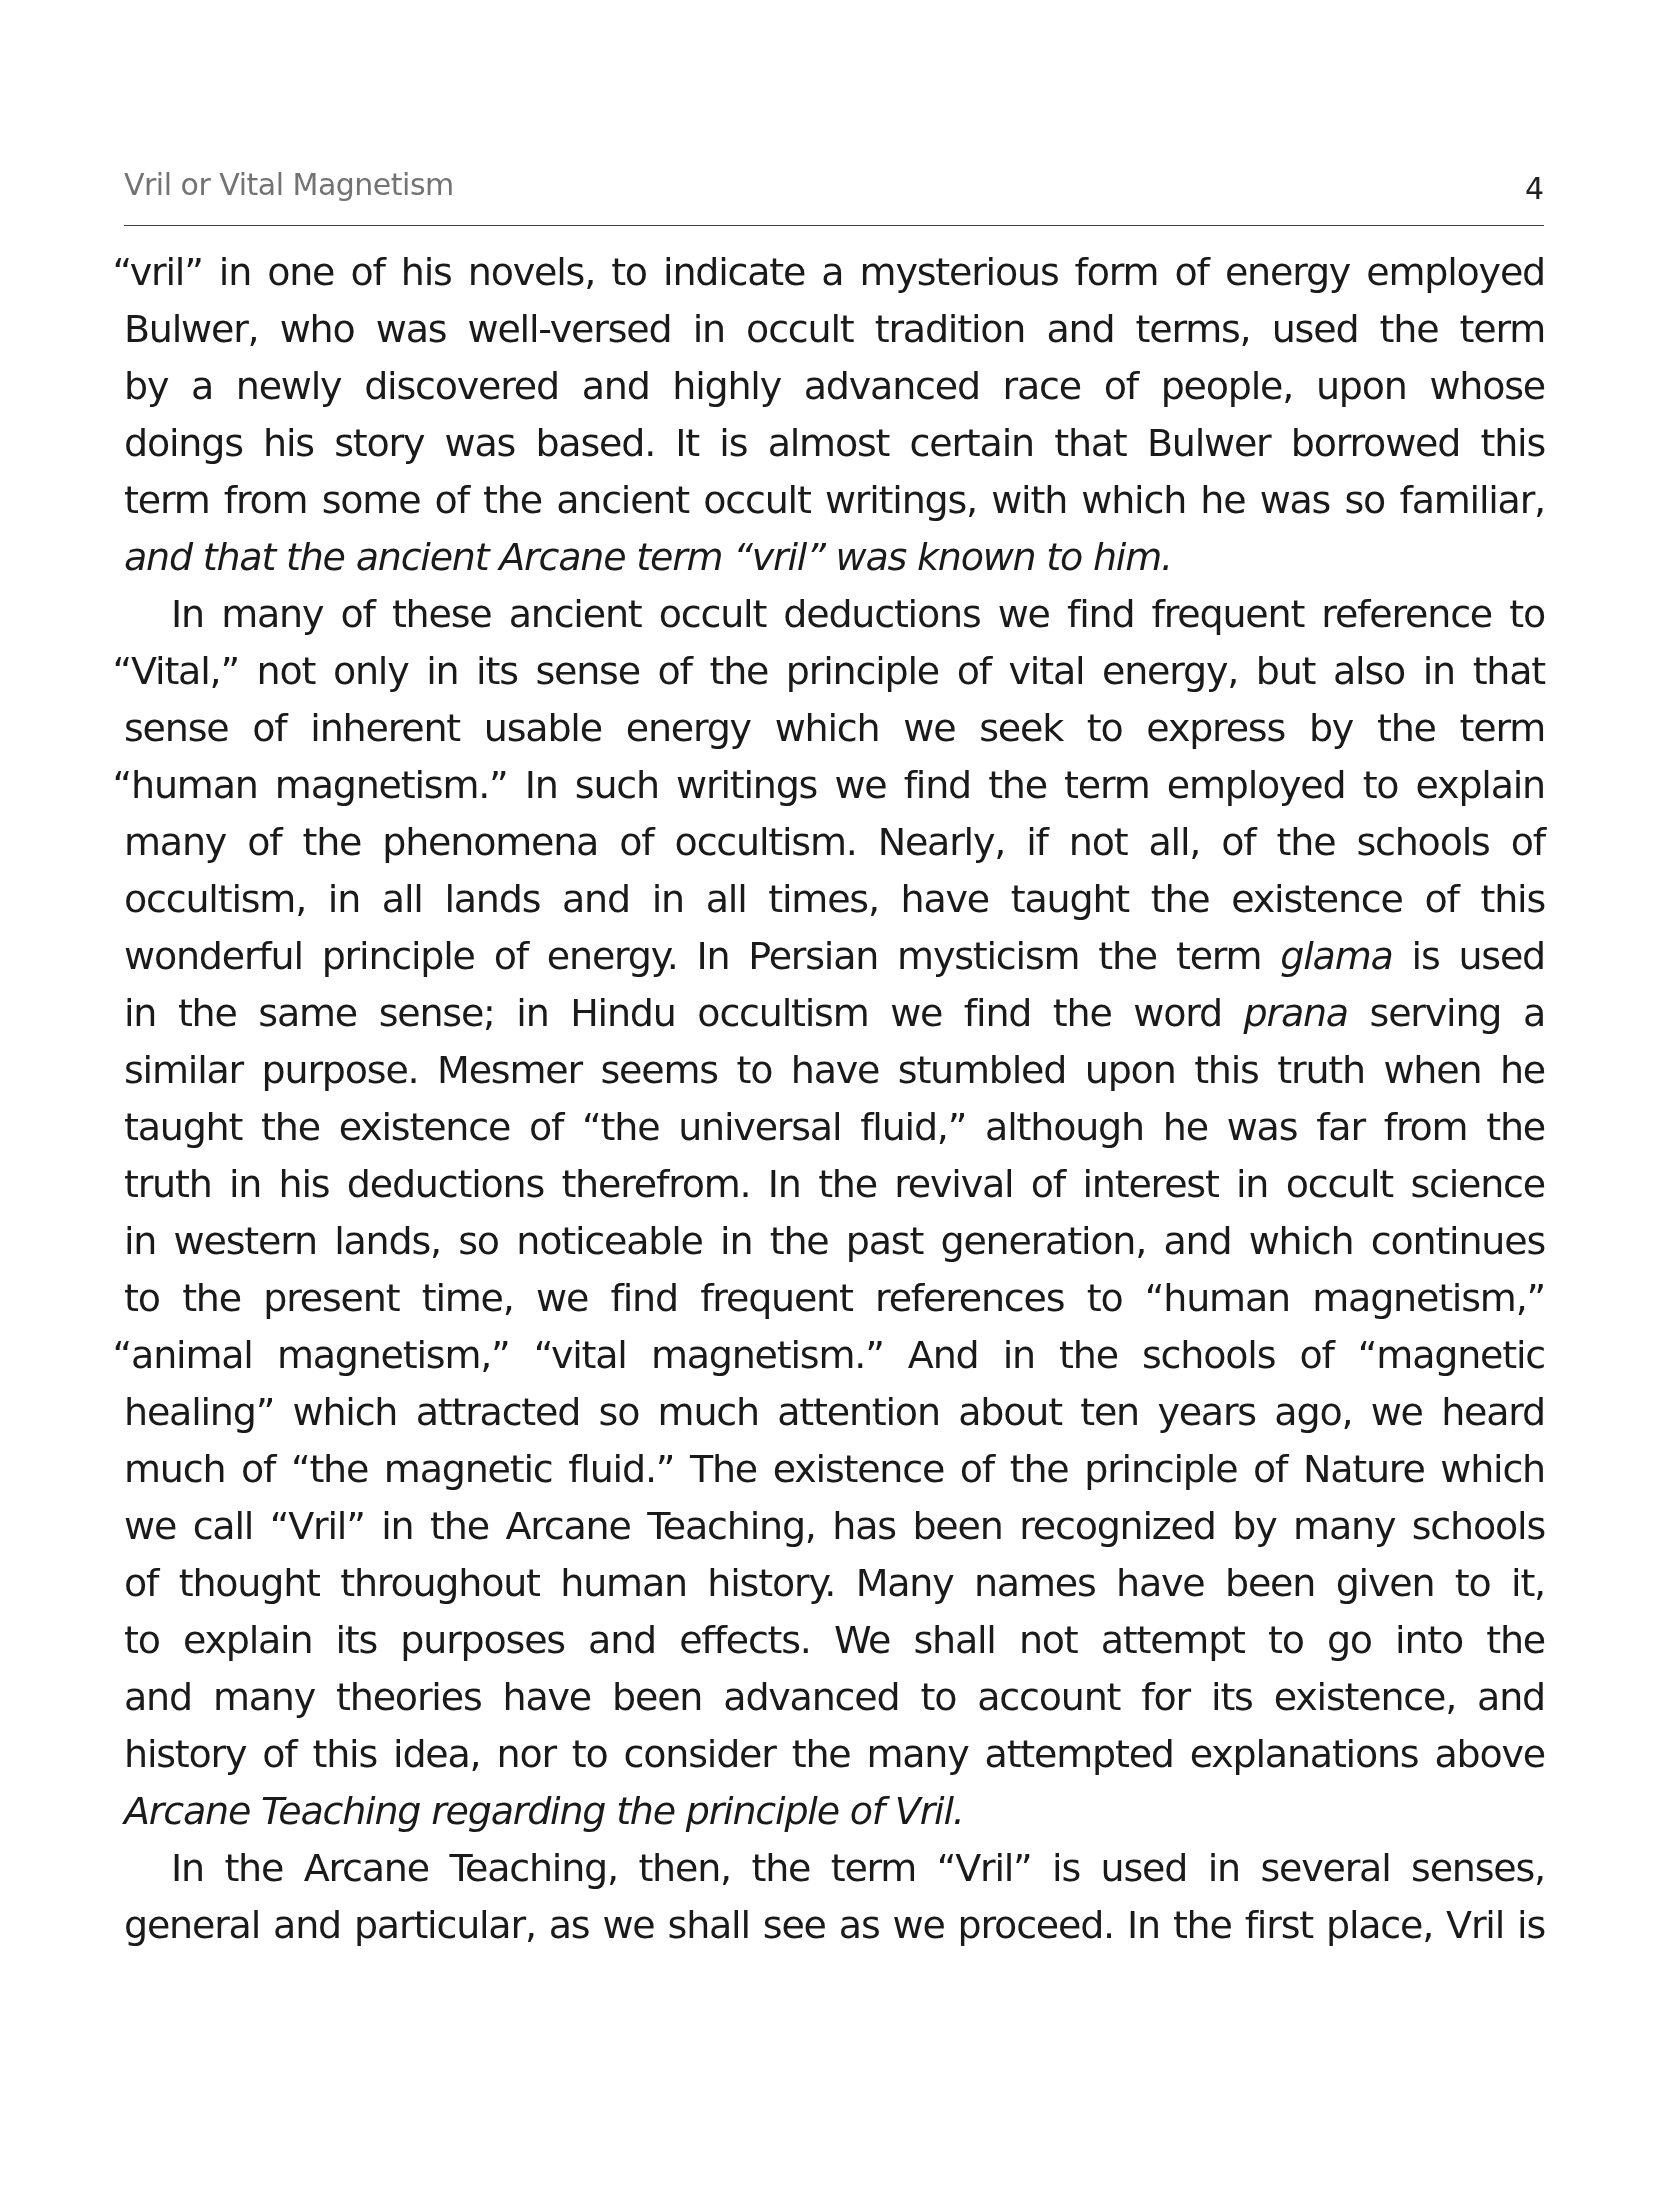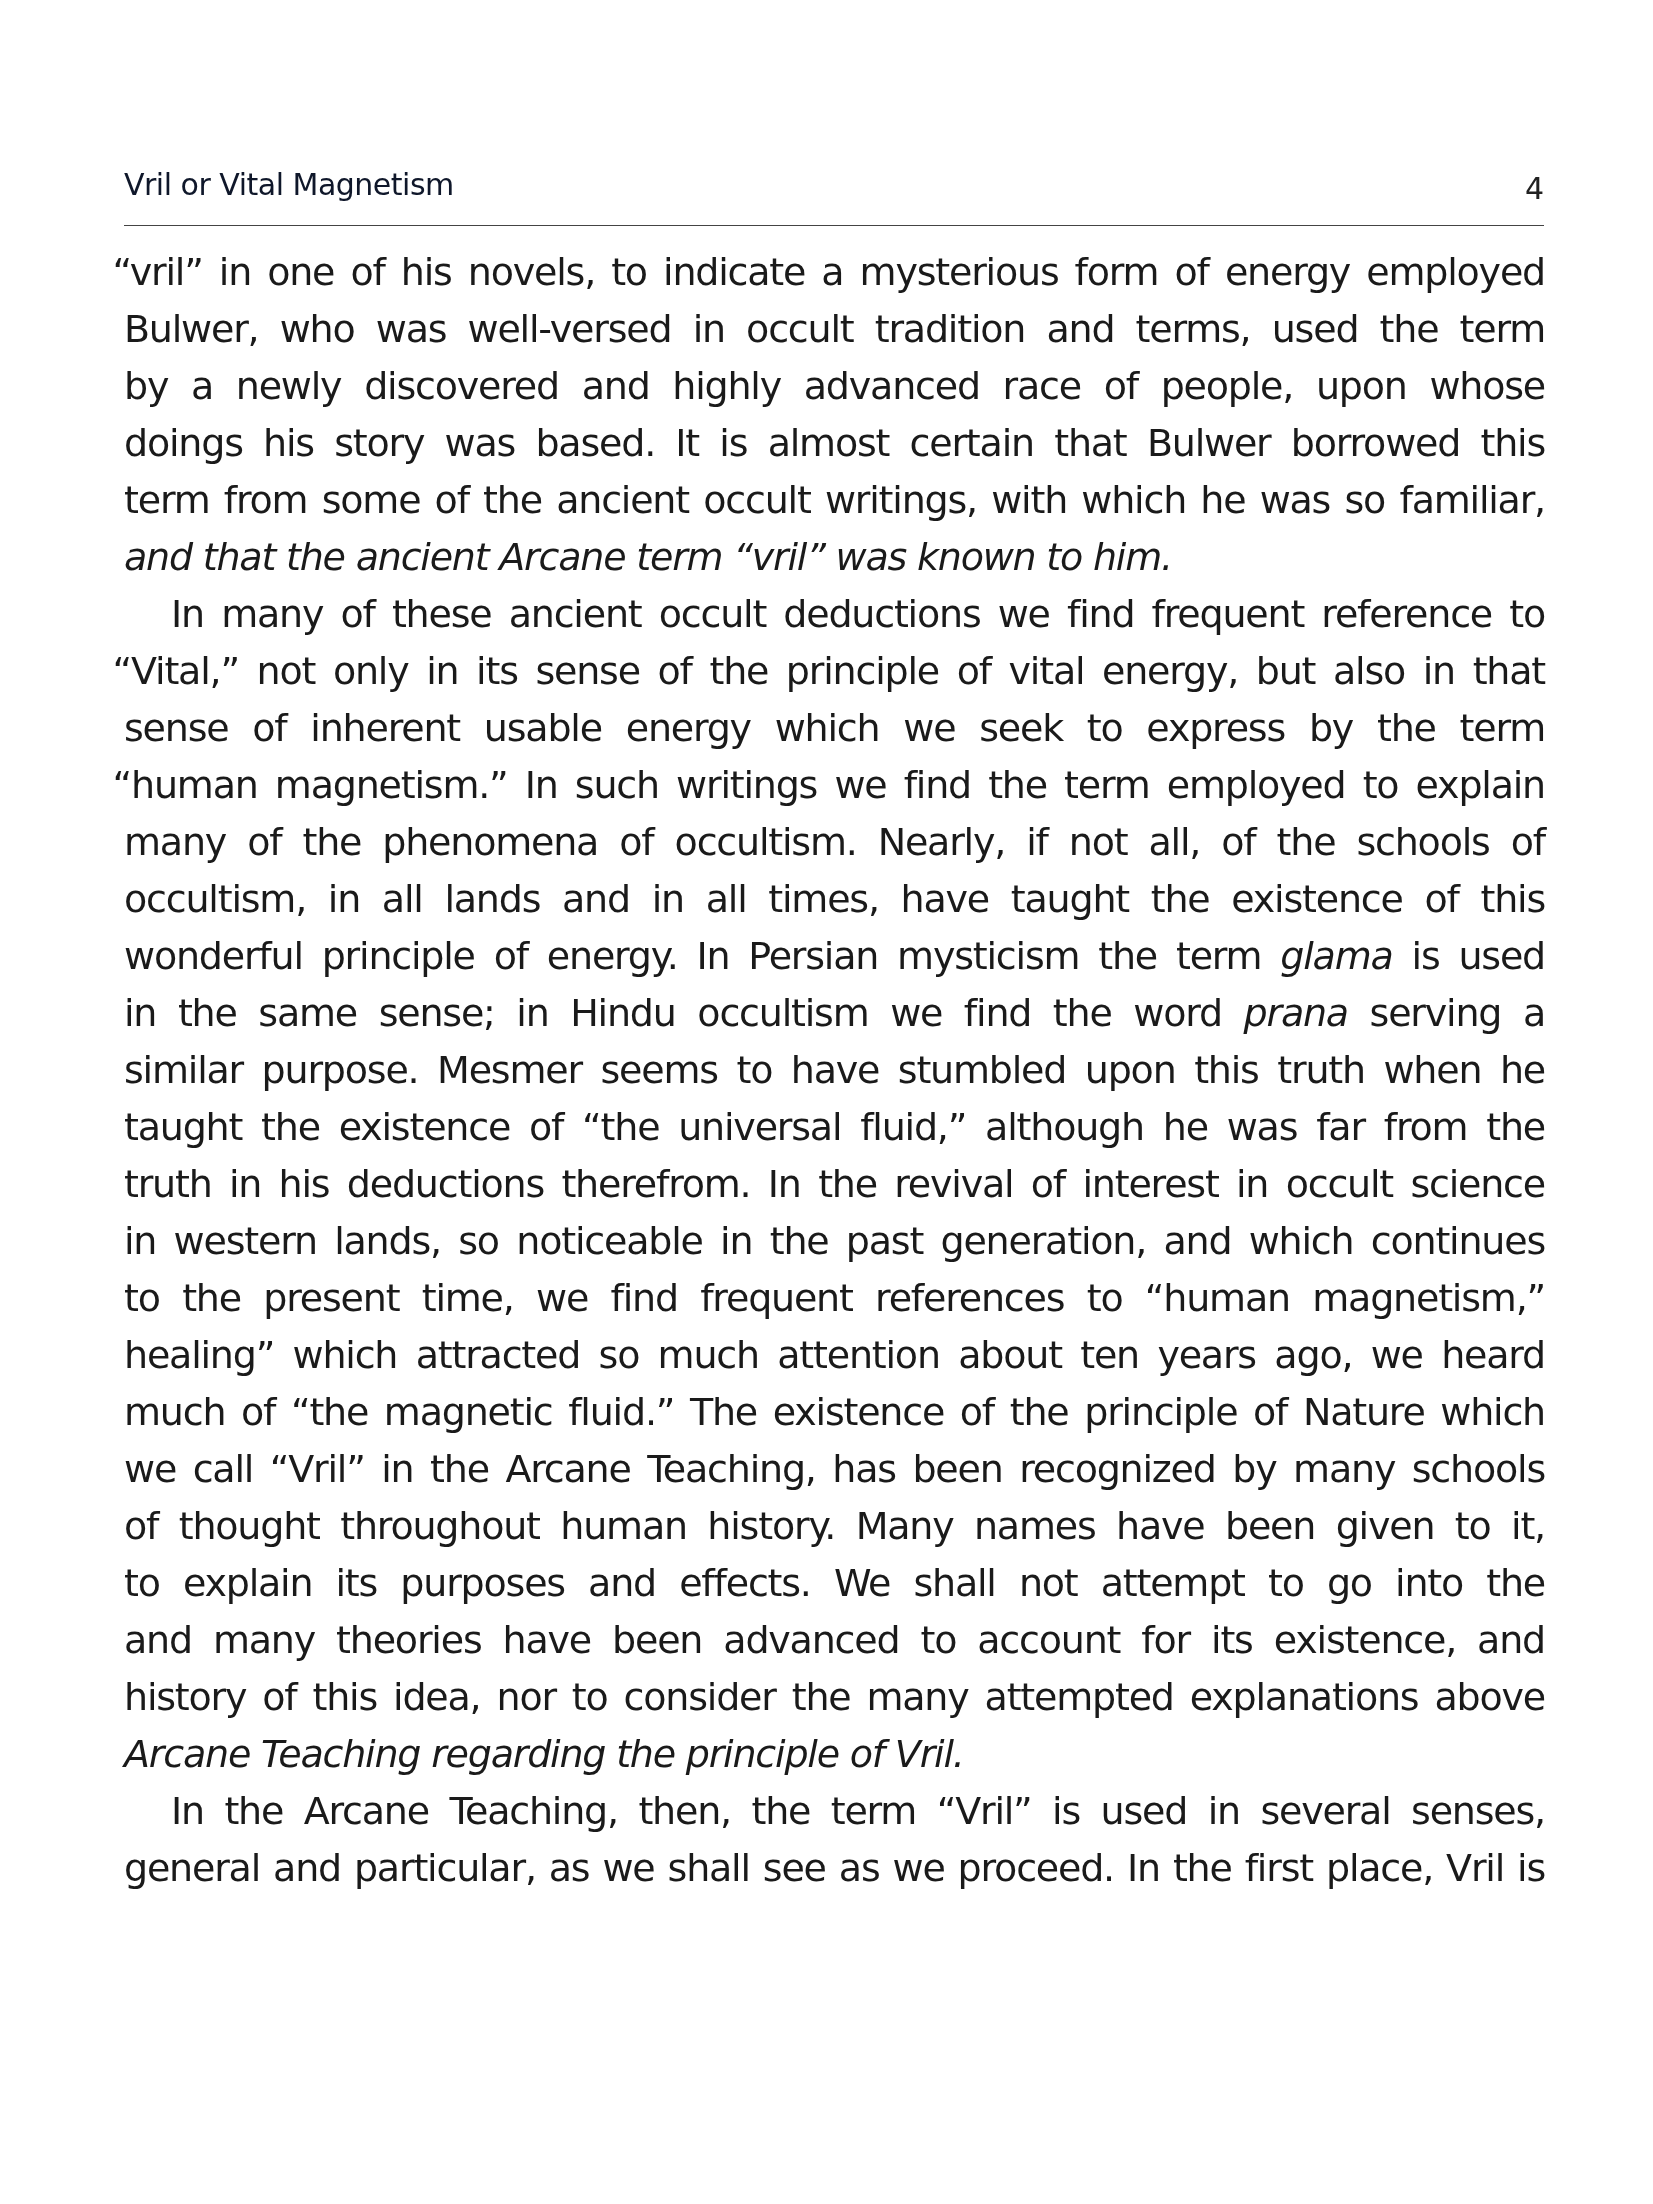--- a/index.html
+++ b/index.html
@@ -1,18 +1,18 @@
 <!DOCTYPE html>
 <html style="font-size:15px"><head>
 <meta charset="utf-8">
 <style>
   html, body { margin: 0; padding: 0; background: #ffffff; }
   body { width: 1653px; height: 2204px; position: relative; overflow: hidden; font-family: "DejaVu Sans", sans-serif; color: #1a1a1a; }
   .header { position: absolute; left: 124px; top: 161px; width: 1420px; height: 45px; }
-  .running-title { position: absolute; left: 0; top: 5.7px; font-size: 30px; letter-spacing: -0.5px; color: #0f172a; }
+  .running-title { position: absolute; left: 0; top: 5.7px; font-size: 30px; letter-spacing: -0.5px; color: #737373; }
   .page-number { position: absolute; right: 0; top: 9.5px; font-size: 30px; color: #222; }
   .rule { position: absolute; left: 124px; top: 225px; width: 1420px; height: 0; border-top: 1.9px solid #444; }
   .body-text { position: absolute; left: 124px; top: 244px; width: 1421px; }
   .line { height: 57px; line-height: 57px; font-size: 38px; letter-spacing: -1.2px; white-space: nowrap; text-align: justify; text-align-last: justify; word-spacing: 0; }
   .line.last { text-align-last: left; font-style: italic; }
   .line.indent { padding-left: 47px; }
   .line.hang { margin-left: -11.4px; }
   em { }
 </style>
 </head>
@@ -37,20 +37,21 @@
     <div class="line hang">“human magnetism.” In such writings we find the term employed to explain</div>
     <div class="line">many of the phenomena of occultism. Nearly, if not all, of the schools of</div>
     <div class="line">occultism, in all lands and in all times, have taught the existence of this</div>
     <div class="line">wonderful principle of energy. In Persian mysticism the term <em>glama</em> is used</div>
     <div class="line">in the same sense; in Hindu occultism we find the word <em>prana</em> serving a</div>
     <div class="line">similar purpose. Mesmer seems to have stumbled upon this truth when he</div>
     <div class="line">taught the existence of “the universal fluid,” although he was far from the</div>
     <div class="line">truth in his deductions therefrom. In the revival of interest in occult science</div>
     <div class="line">in western lands, so noticeable in the past generation, and which continues</div>
     <div class="line">to the present time, we find frequent references to “human magnetism,”</div>
+    <div class="line hang">“animal magnetism,” “vital magnetism.” And in the schools of “magnetic</div>
     <div class="line">healing” which attracted so much attention about ten years ago, we heard</div>
     <div class="line">much of “the magnetic fluid.” The existence of the principle of Nature which</div>
     <div class="line">we call “Vril” in the Arcane Teaching, has been recognized by many schools</div>
     <div class="line">of thought throughout human history. Many names have been given to it,</div>
     <div class="line">to explain its purposes and effects. We shall not attempt to go into the</div>
     <div class="line">and many theories have been advanced to account for its existence, and</div>
     <div class="line">history of this idea, nor to consider the many attempted explanations above</div>
     <div class="line last">Arcane Teaching regarding the principle of Vril.</div>
     <div class="line indent">In the Arcane Teaching, then, the term “Vril” is used in several senses,</div>
     <div class="line">general and particular, as we shall see as we proceed. In the first place, Vril is</div>

